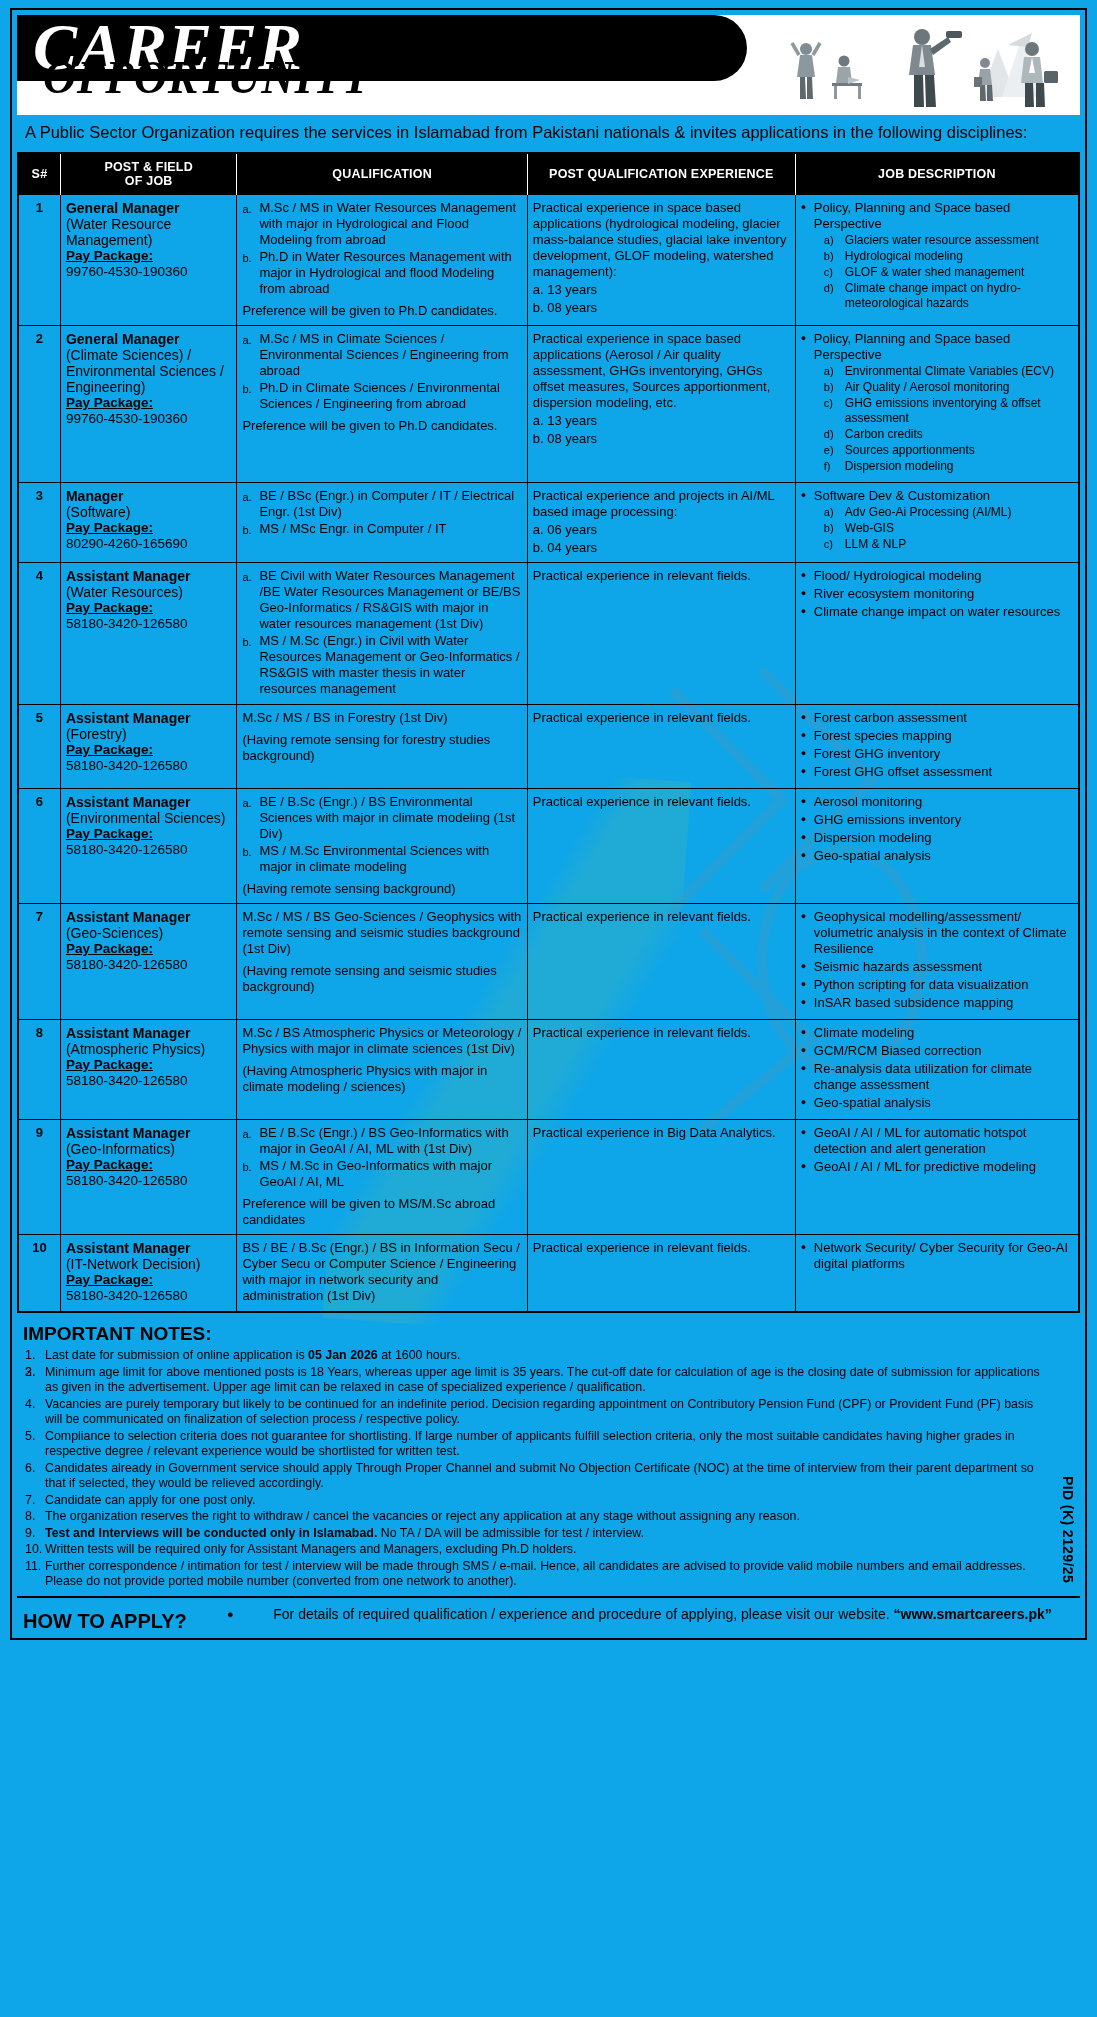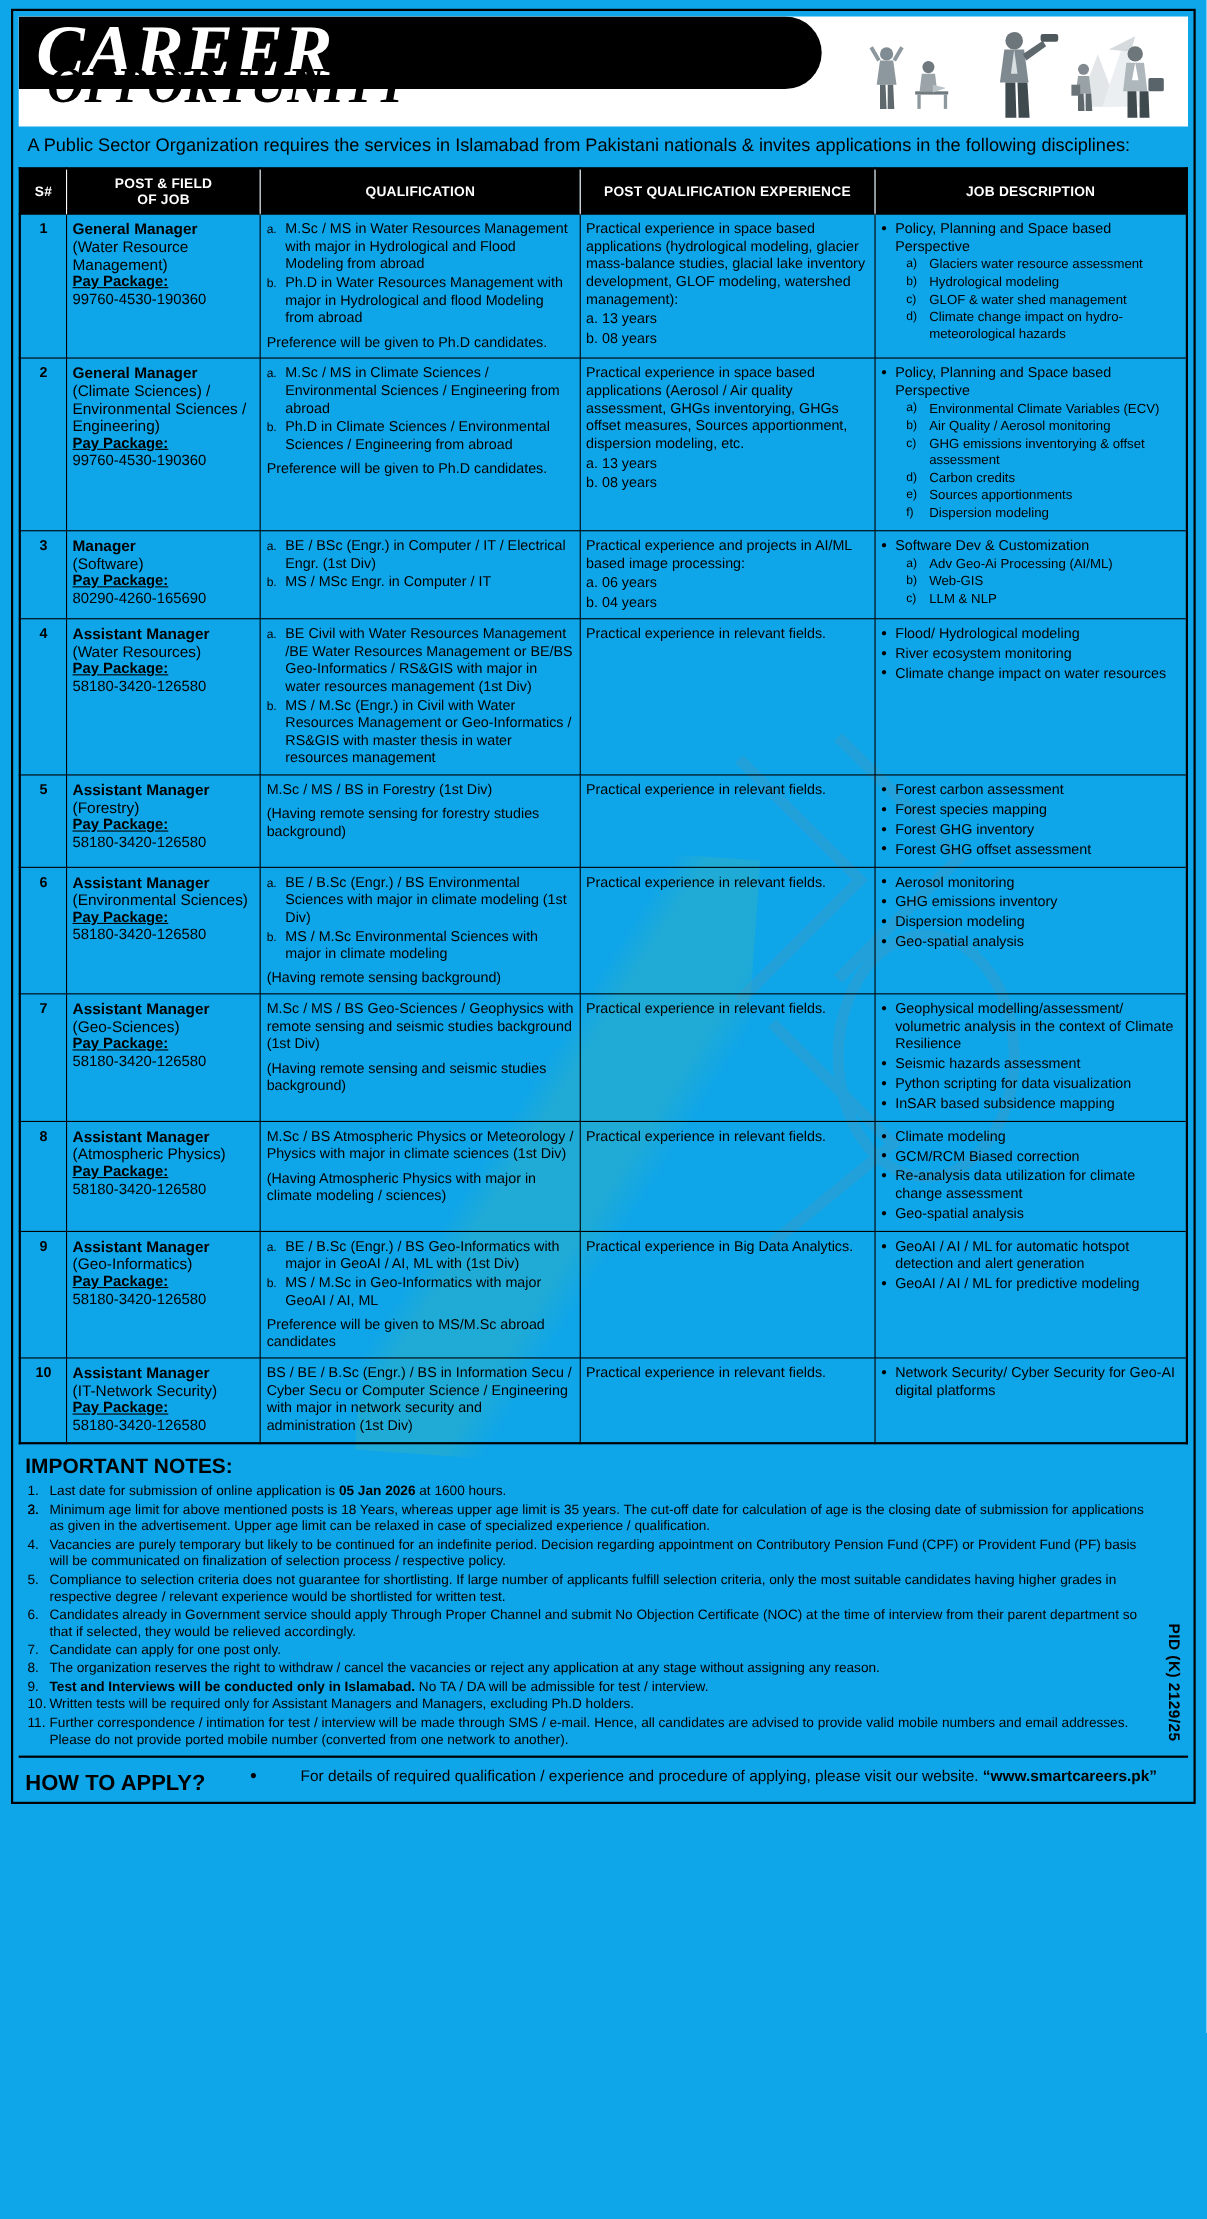--- a/index.html
+++ b/index.html
@@ -583,21 +583,21 @@
               <ul class="bullets">
                 <li><span>GeoAI / AI / ML for automatic hotspot detection and alert generation</span></li>
                 <li><span>GeoAI / AI / ML for predictive modeling</span></li>
               </ul>
             </td>
           </tr>
           <tr>
             <td class="c-sn">10</td>
             <td class="c-post">
               <div class="post-title">Assistant Manager</div>
-              <div class="post-sub">(IT-Network Security)</div>
+              <div class="post-sub">(IT-Network Decision)</div>
               <div class="pay-label">Pay Package:</div>
               <div class="pay-val">58180-3420-126580</div>
             </td>
             <td>
               <ul class="ab">
                 <li style="padding-left: 0px;"><span>BS / BE / B.Sc (Engr.) / BS in Information Secu / Cyber Secu or Computer Science / Engineering with major in network security and administration (1st Div)</span></li>
               </ul>
             </td>
             <td>
               <div>Practical experience in relevant fields.</div>

